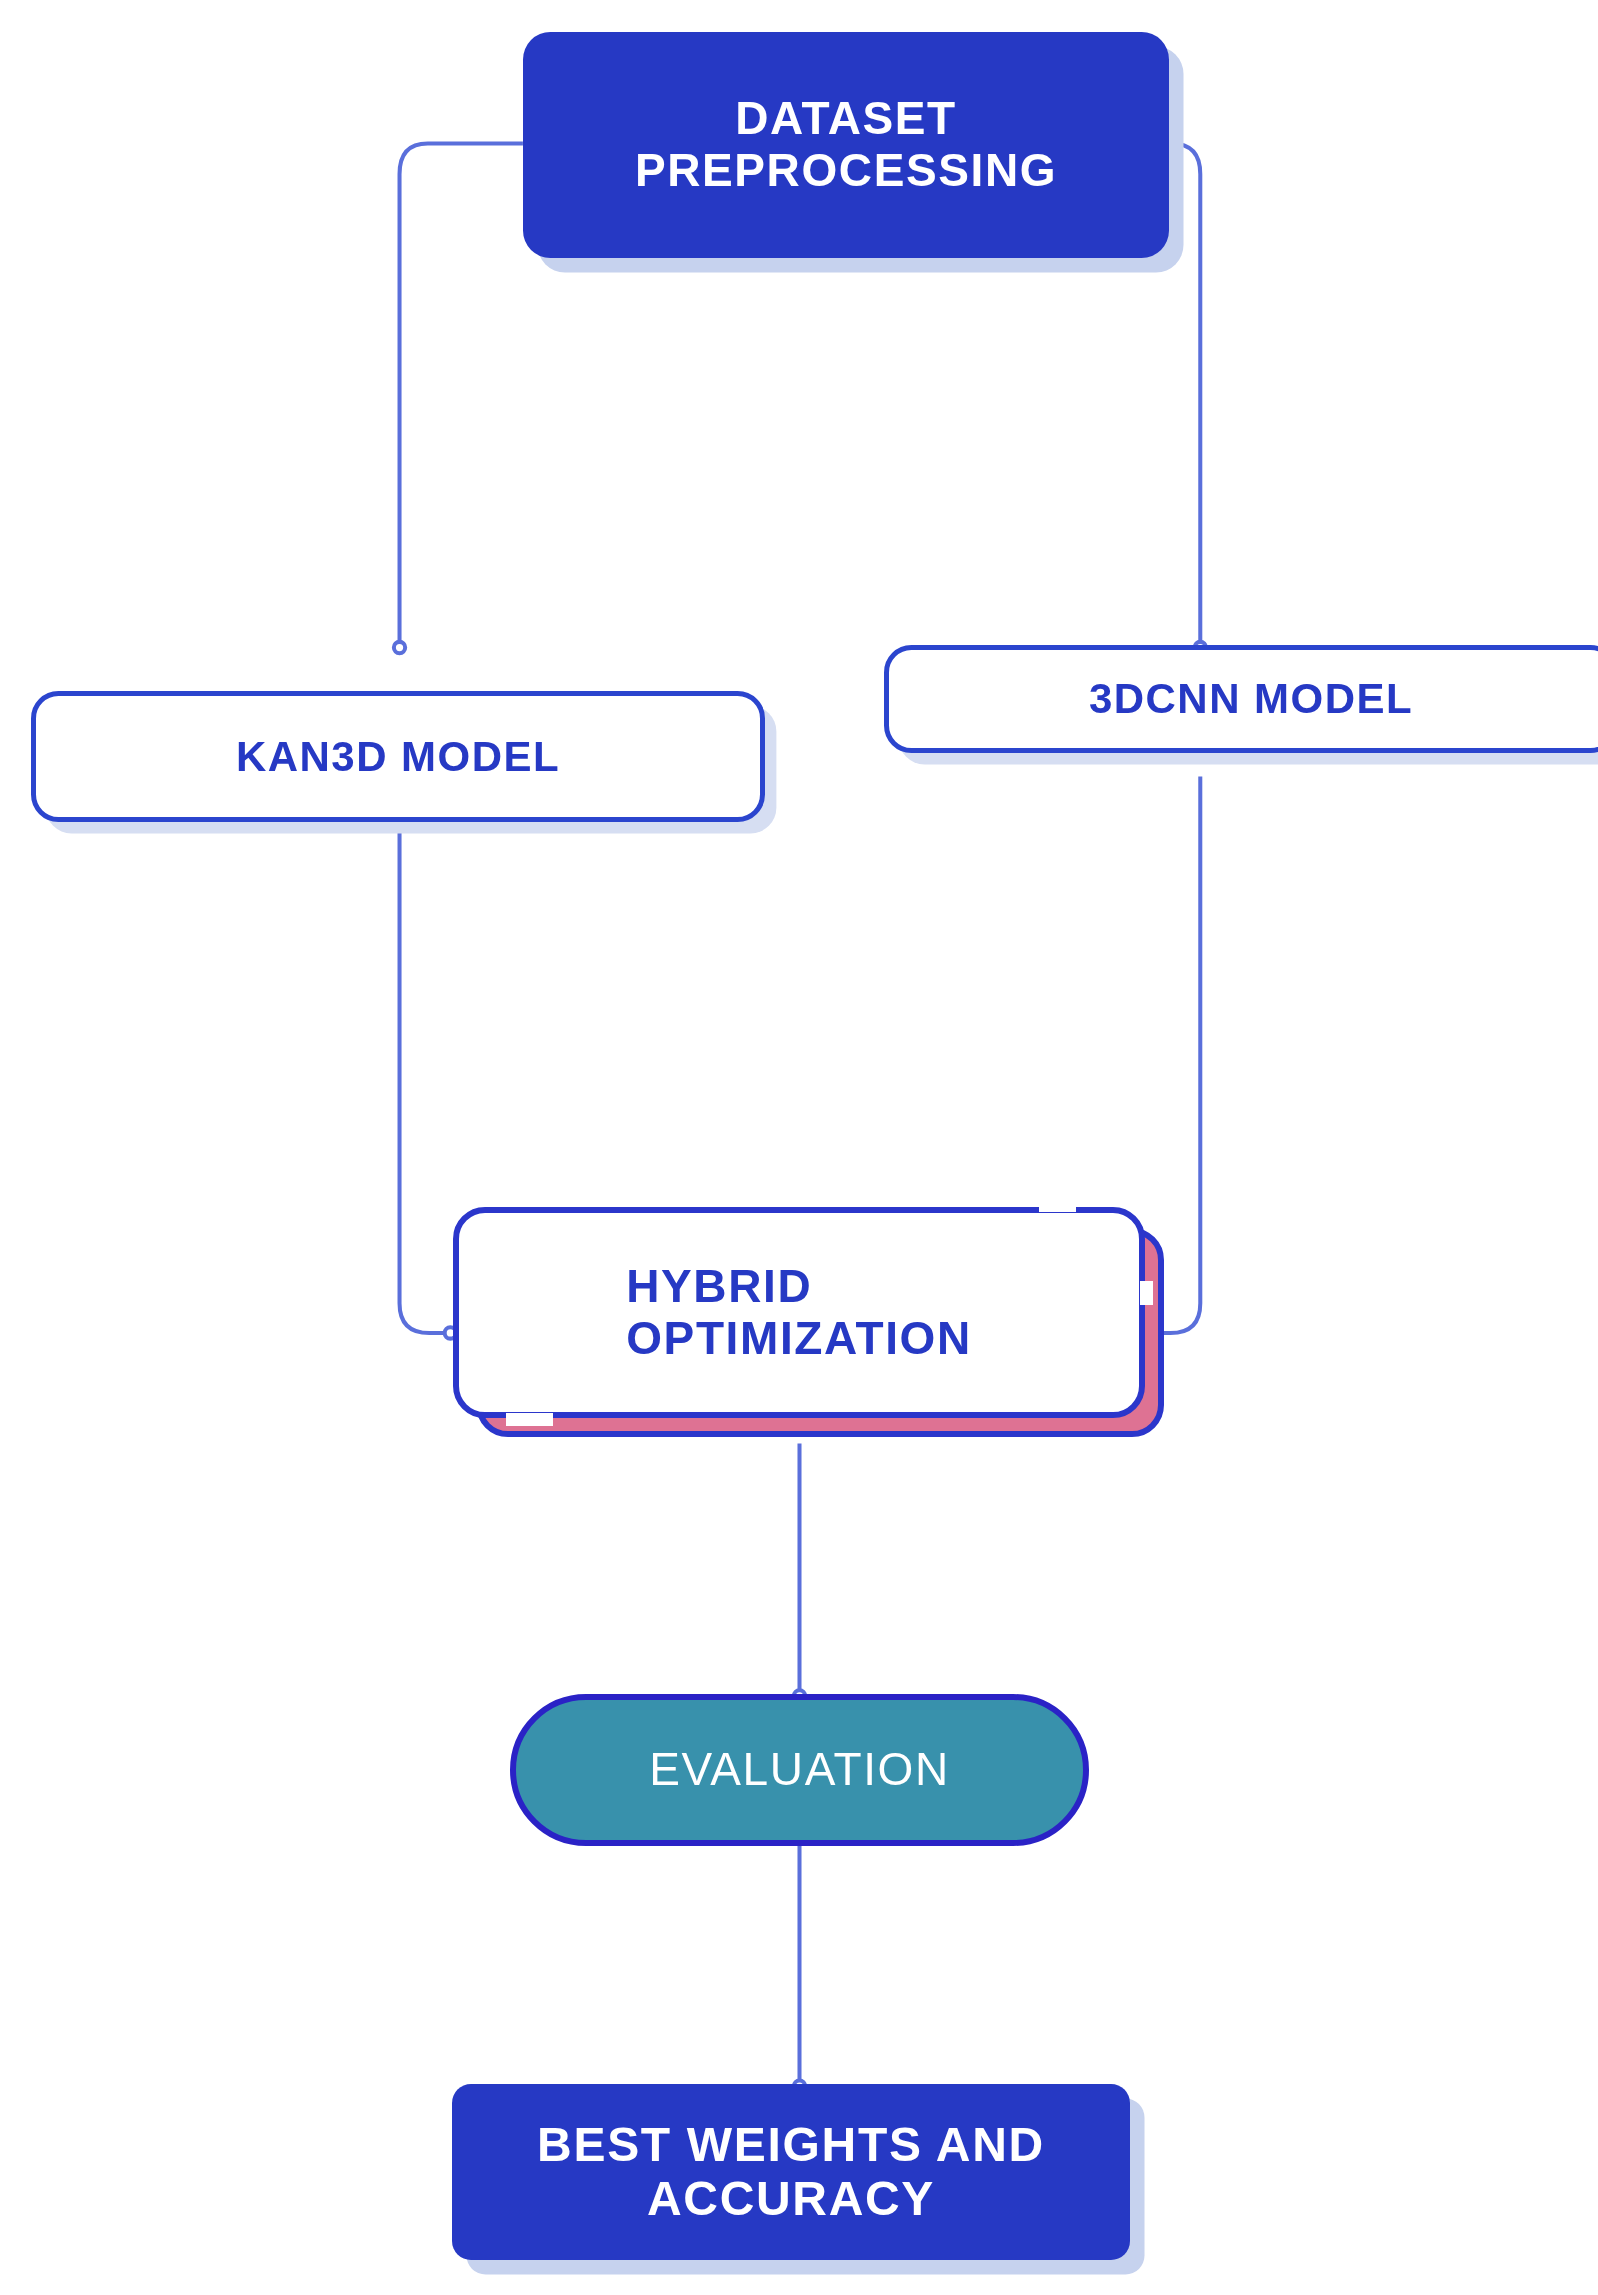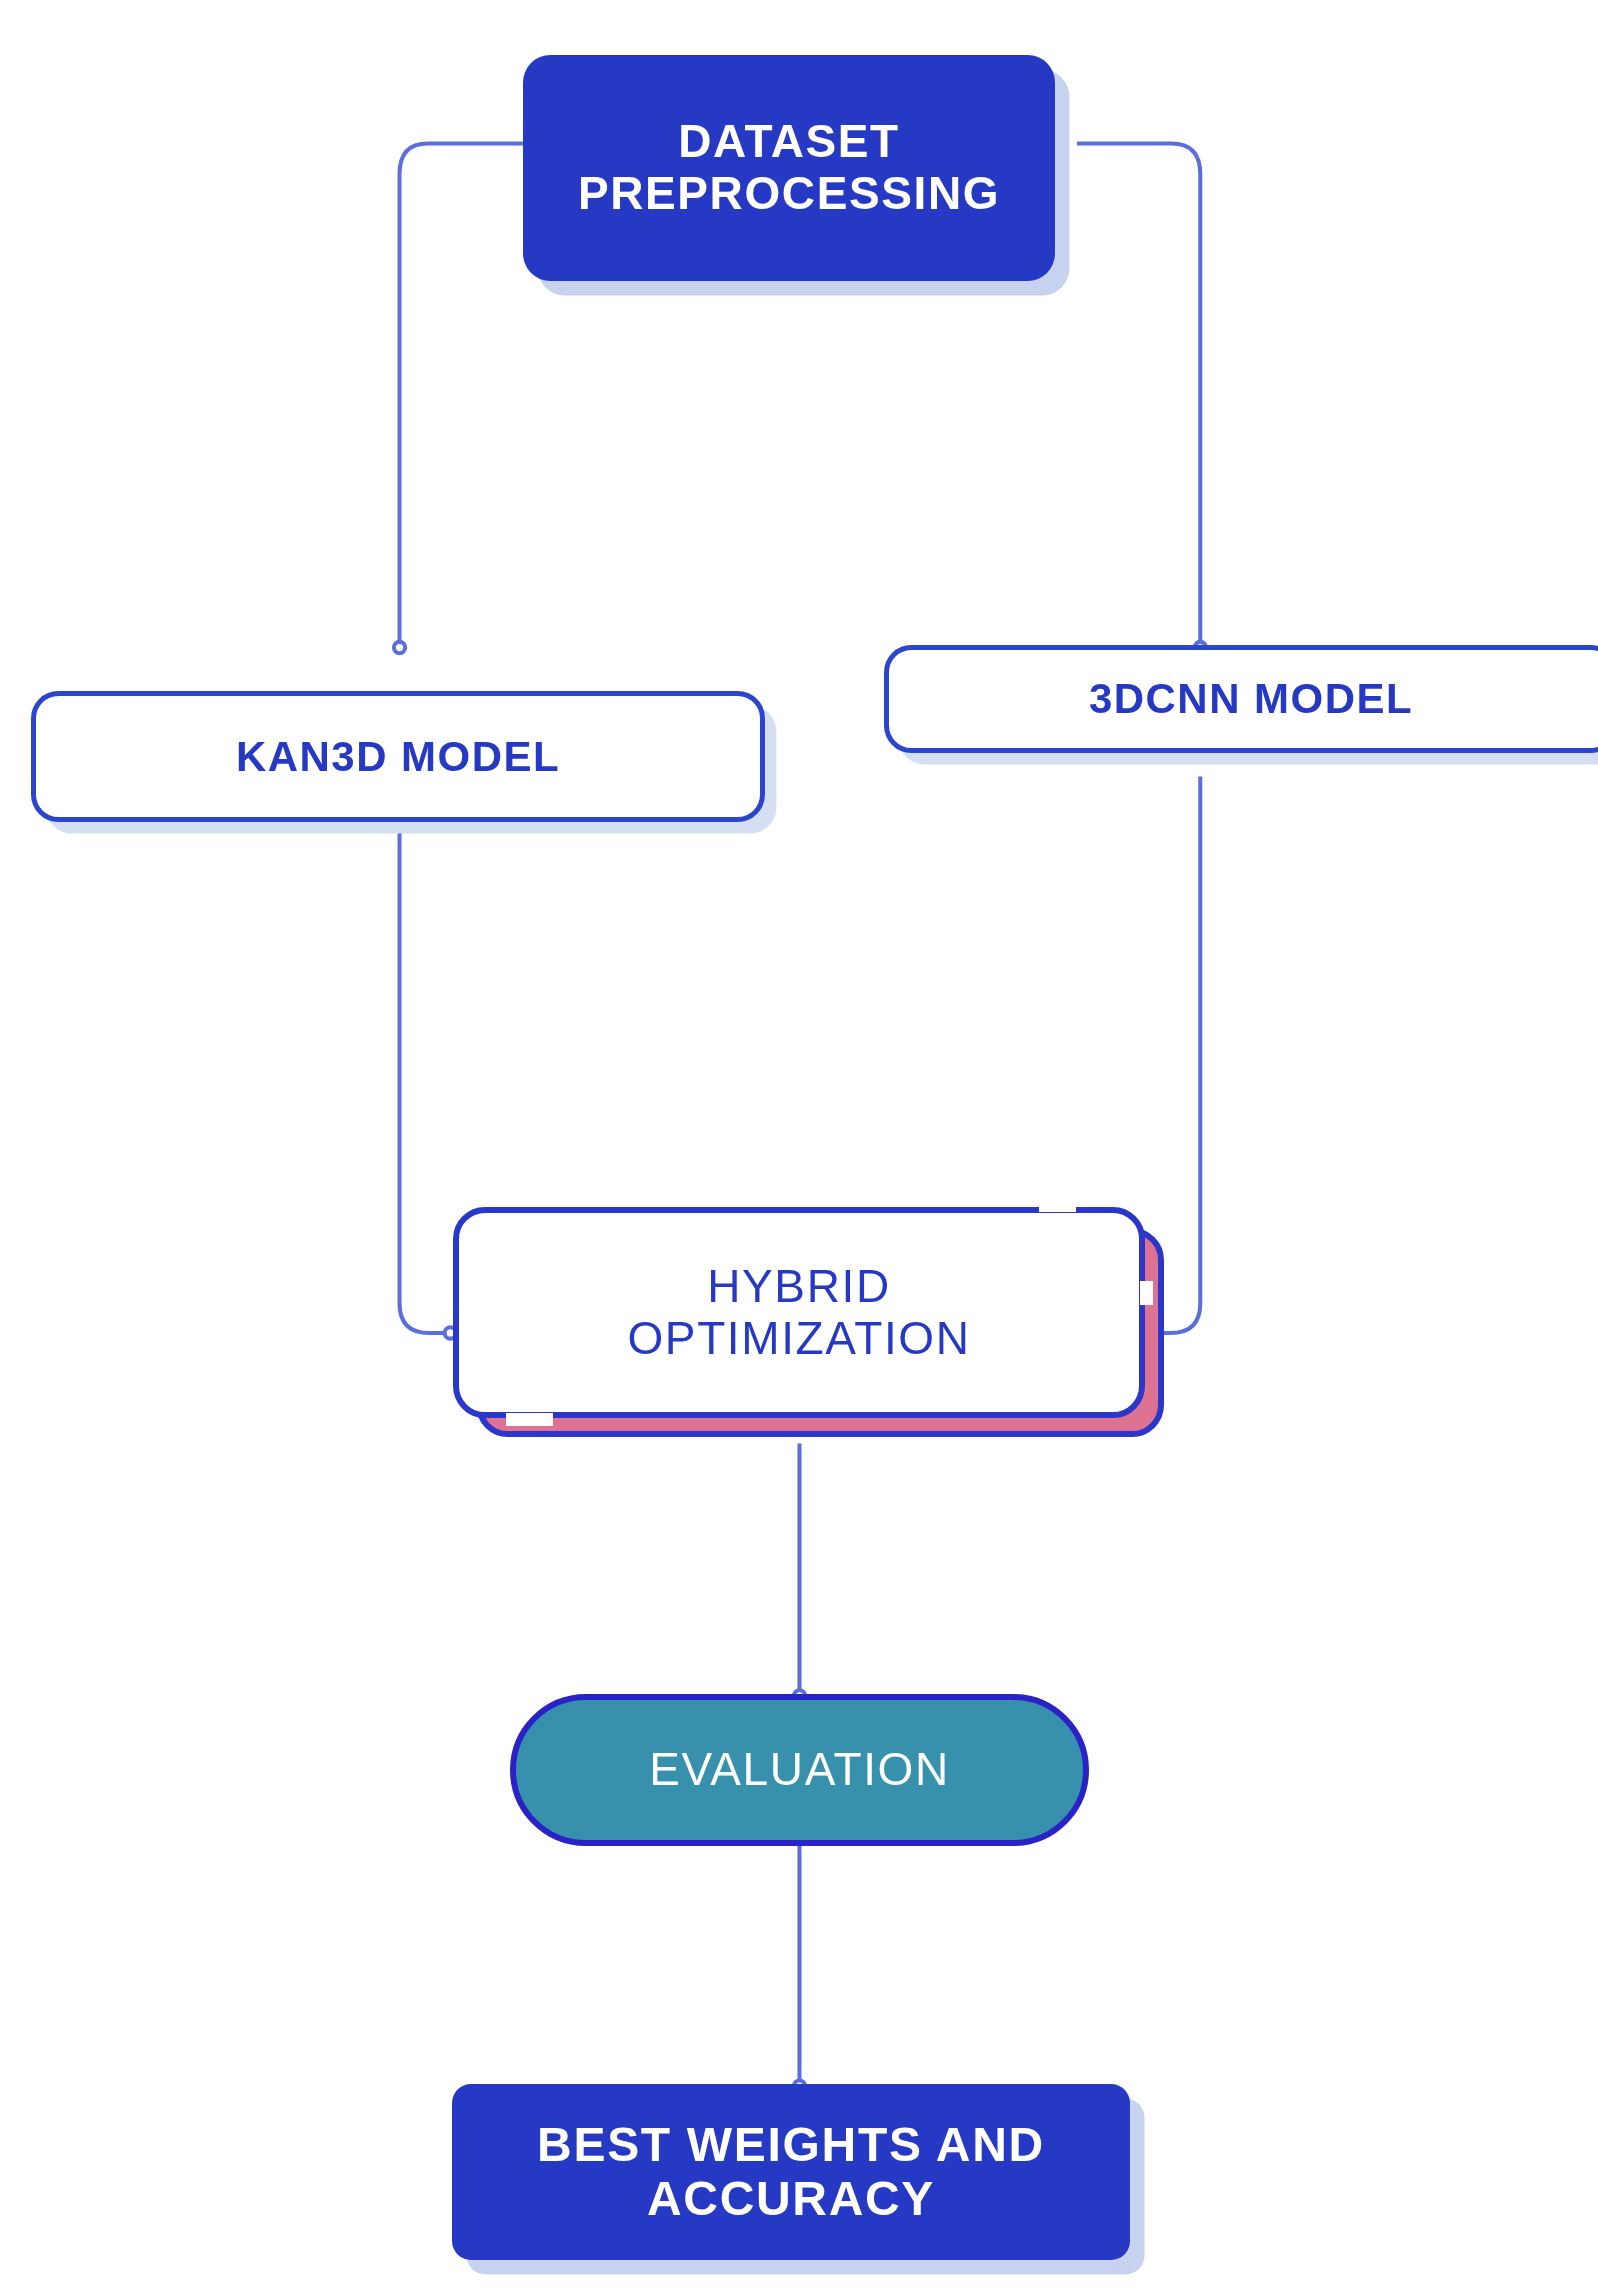--- a/index.html
+++ b/index.html
@@ -83,23 +83,22 @@
   .hybrid-face {
     position: absolute;
     inset: 0;
     background: #ffffff;
     border: 6.5px solid #2B36CB;
     border-radius: 32px;
     box-sizing: border-box;
     display: flex;
     align-items: center;
     justify-content: center;
-    text-align: center;
     color: #2639C4;
-    font-weight: normal;
+    font-weight: bold;
     letter-spacing: 0.035em;
     line-height: 1.12;
     white-space: pre-line;
   }
   
   .nick {
     position: absolute;
     background: #ffffff;
   }
   .nick-top { width: 37px; height: 13px; right: 69px; top: -8px; }
@@ -127,21 +126,21 @@
       <circle cx="1428" cy="1653" r="7" fill="#ffffff" stroke="#5A6FDB" stroke-width="5"></circle>
 
       <path d="M 991 1790 L 991 2100"></path>
       <circle cx="991" cy="2103" r="7" fill="#ffffff" stroke="#5A6FDB" stroke-width="5"></circle>
 
       <path d="M 991 2288 L 991 2584"></path>
       <circle cx="991" cy="2587" r="7" fill="#ffffff" stroke="#5A6FDB" stroke-width="5"></circle>
     </g>
   </svg>
 
-  <div class="node node-filled" style="left:523px; top:32px; width:532px; height:226px; font-size:46px;margin-top:23px;">DATASET
+  <div class="node node-filled" style="left:523px; top:32px; width:646px; height:226px; font-size:46px;">DATASET
 PREPROCESSING</div>
 
   <div class="node node-outline" style="left:31px; top:645px; width:734px; height:131px; font-size:42px;margin-top:46px;">KAN3D MODEL</div>
 
   <div class="node node-outline" style="left:840px; top:645px; width:734px; height:108px; font-size:42px;margin-left:44px;">3DCNN MODEL</div>
 
   <div class="hybrid-wrap" style="left:453px; top:1207px; width:692px; height:211px;">
     <div class="hybrid-accent"></div>
     <div class="hybrid-face" style="font-size:46px;">HYBRID
 OPTIMIZATION</div>

